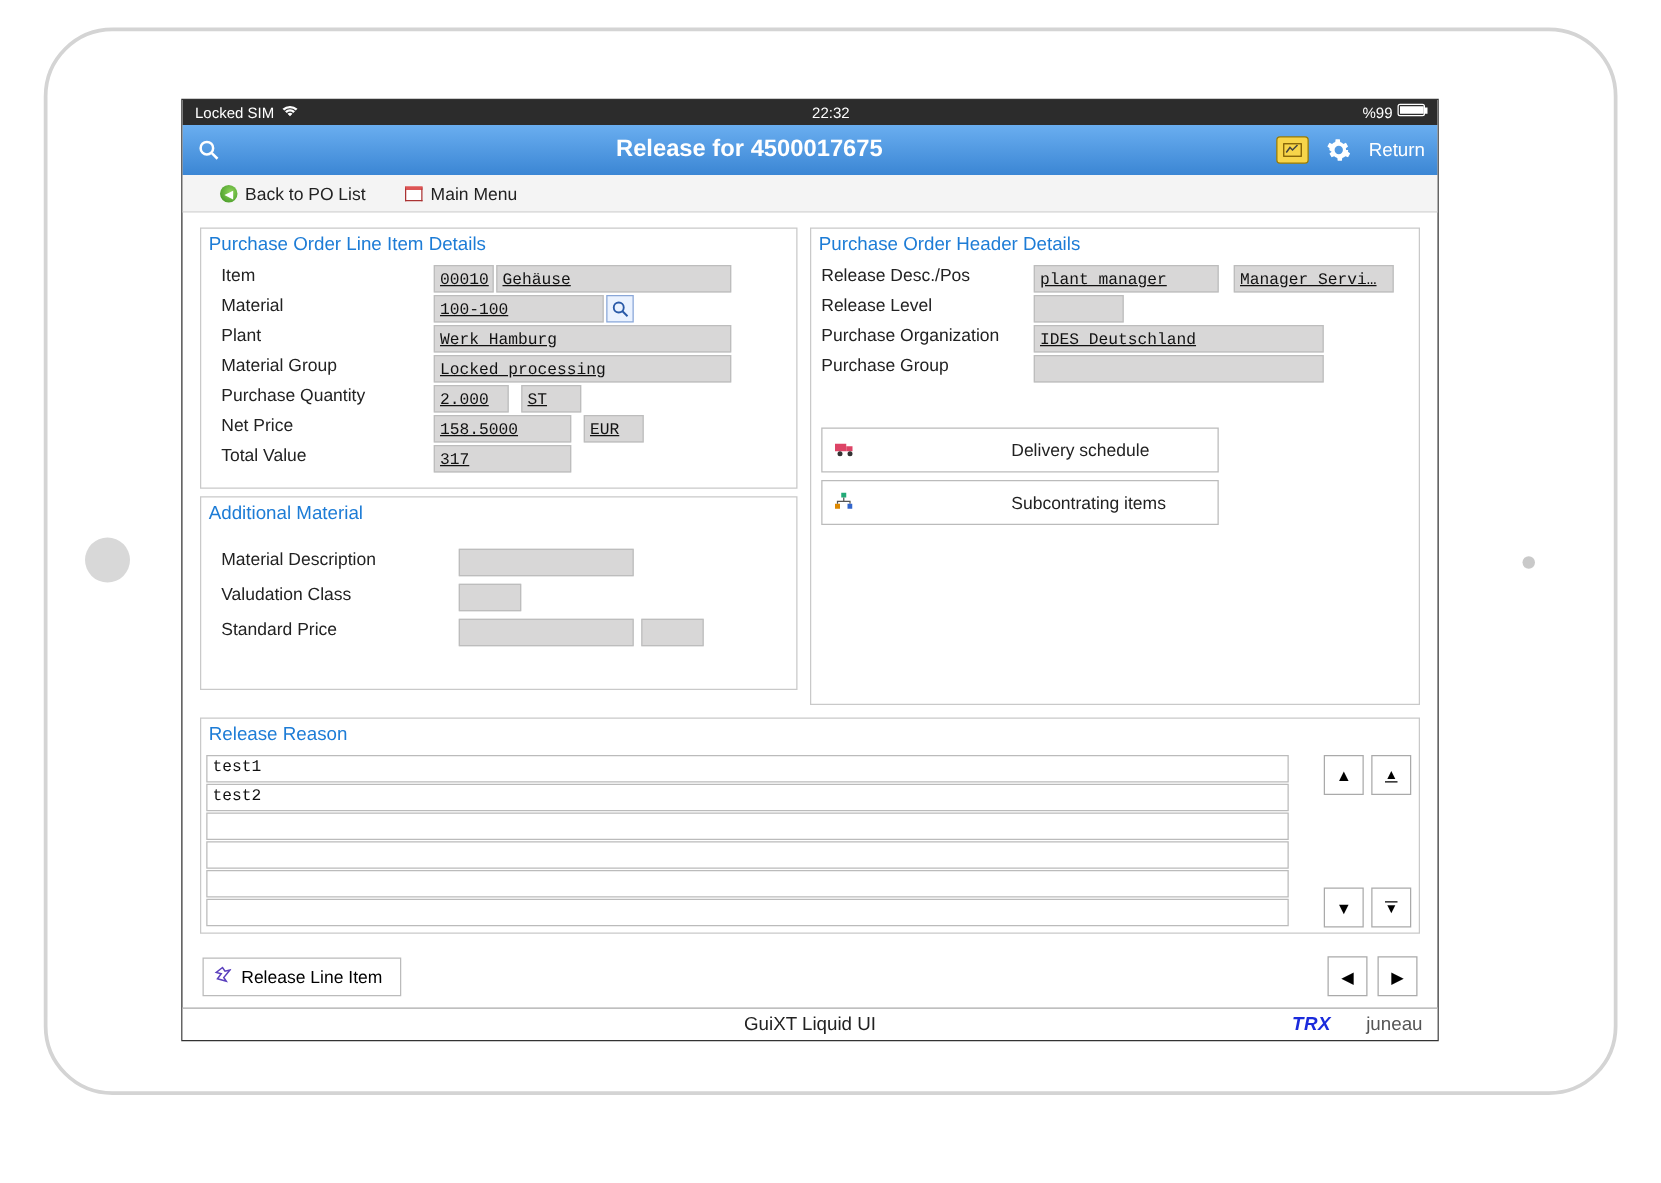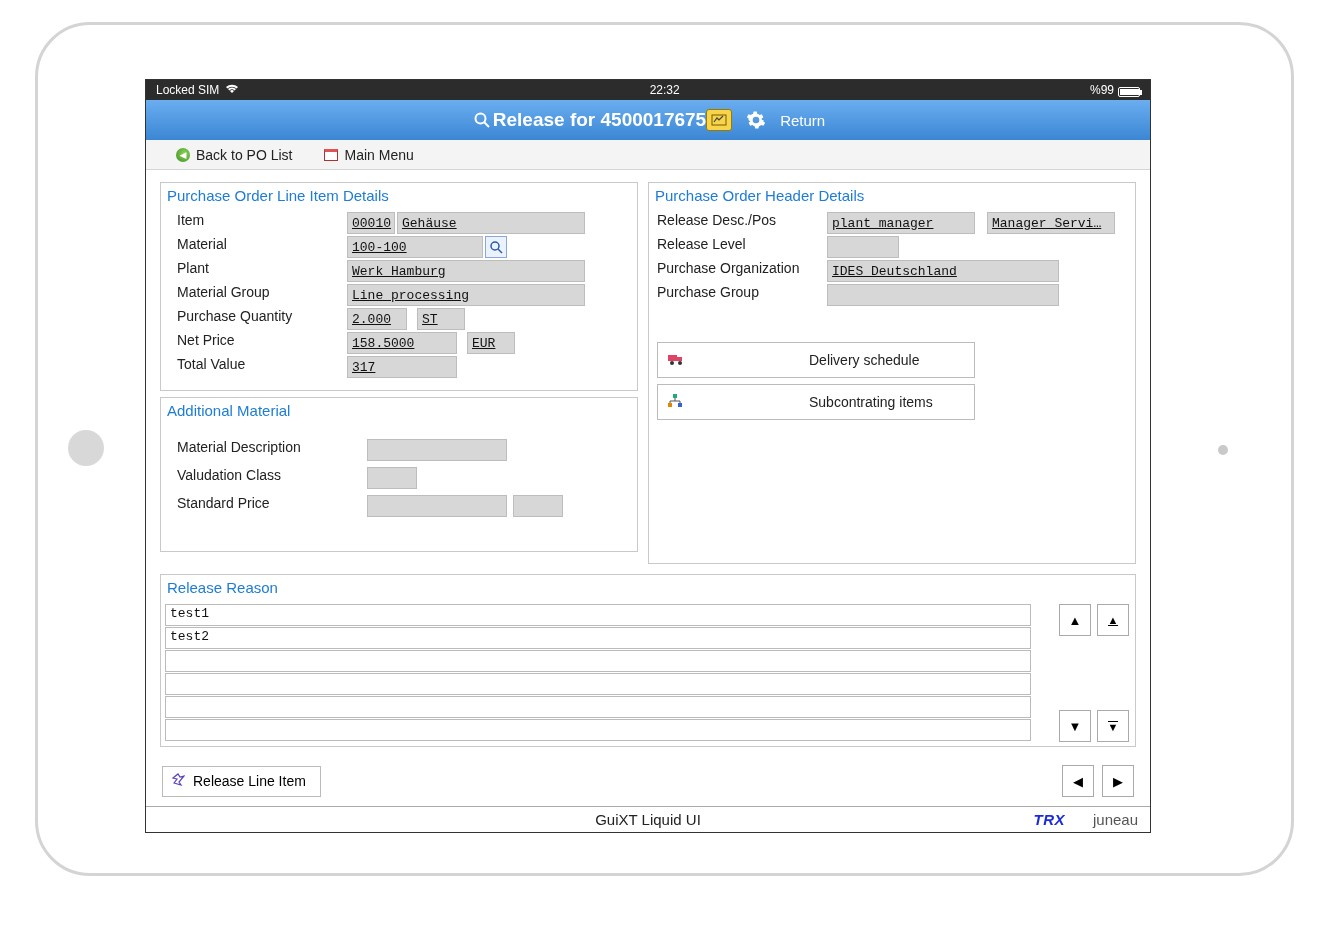--- a/index.html
+++ b/index.html
@@ -53,21 +53,21 @@
     height: 20px;
     background: #2c2c2c;
     color: #fff;
     display: flex;
     align-items: center;
     justify-content: space-between;
     font-size: 12px;
     padding: 0 10px;
   }
   .ios-status .left { display:flex; align-items:center; gap:6px;}
-  .ios-status .right { display:flex; align-items:flex-end; gap:4px;}
+  .ios-status .right { display:flex; align-items:flex-start; gap:4px;}
   .wifi-icon { display:inline-block; }
   .battery {
     display:inline-block;
     width: 22px; height: 10px;
     border: 1px solid #fff;
     border-radius: 2px;
     position: relative;
   }
   .battery::after {
     content:"";
@@ -76,21 +76,21 @@
     width:2px; height:5px;
     background:#fff;
   }
   .battery-fill { position:absolute; left:1px; top:1px; bottom:1px; width: 95%; background:#fff;}
   
   .app-toolbar {
     height: 40px;
     background: linear-gradient(to bottom, #6aaef0 0%, #3b86d4 100%);
     display:flex;
     align-items:center;
-    justify-content: center;
+    justify-content: space-between;
     color:#fff;
     padding: 0 10px;
     font-size: 15px;
   }
   .app-toolbar .tb-left,
   .app-toolbar .tb-right { display:flex; align-items:center; gap:14px;}
   .app-title { font-weight: 700; font-size: 19px;}
   .tool-icon { width:22px; height:22px; display:flex; align-items:center; justify-content:center;}
   .yellow-box {
     width: 26px; height: 22px;
@@ -360,21 +360,21 @@
                     <line x1="9" y1="9" x2="13" y2="13" stroke="#2a5aa8" stroke-width="1.5"></line>
                   </svg>
               </span>
             </div>
             <div class="field-row">
               <span class="lbl">Plant</span>
               <span class="ro" style="width:238px">Werk Hamburg</span>
             </div>
             <div class="field-row">
               <span class="lbl">Material Group</span>
-              <span class="ro" style="width:238px">Line processing</span>
+              <span class="ro" style="width:238px">Locked processing</span>
             </div>
             <div class="field-row">
               <span class="lbl">Purchase Quantity</span>
               <span class="ro" style="width:60px">2.000</span>
               <span class="ro" style="width:48px; margin-left:10px">ST</span>
             </div>
             <div class="field-row">
               <span class="lbl">Net Price</span>
               <span class="ro" style="width:110px">158.5000</span>
               <span class="ro" style="width:48px; margin-left:10px">EUR</span>

